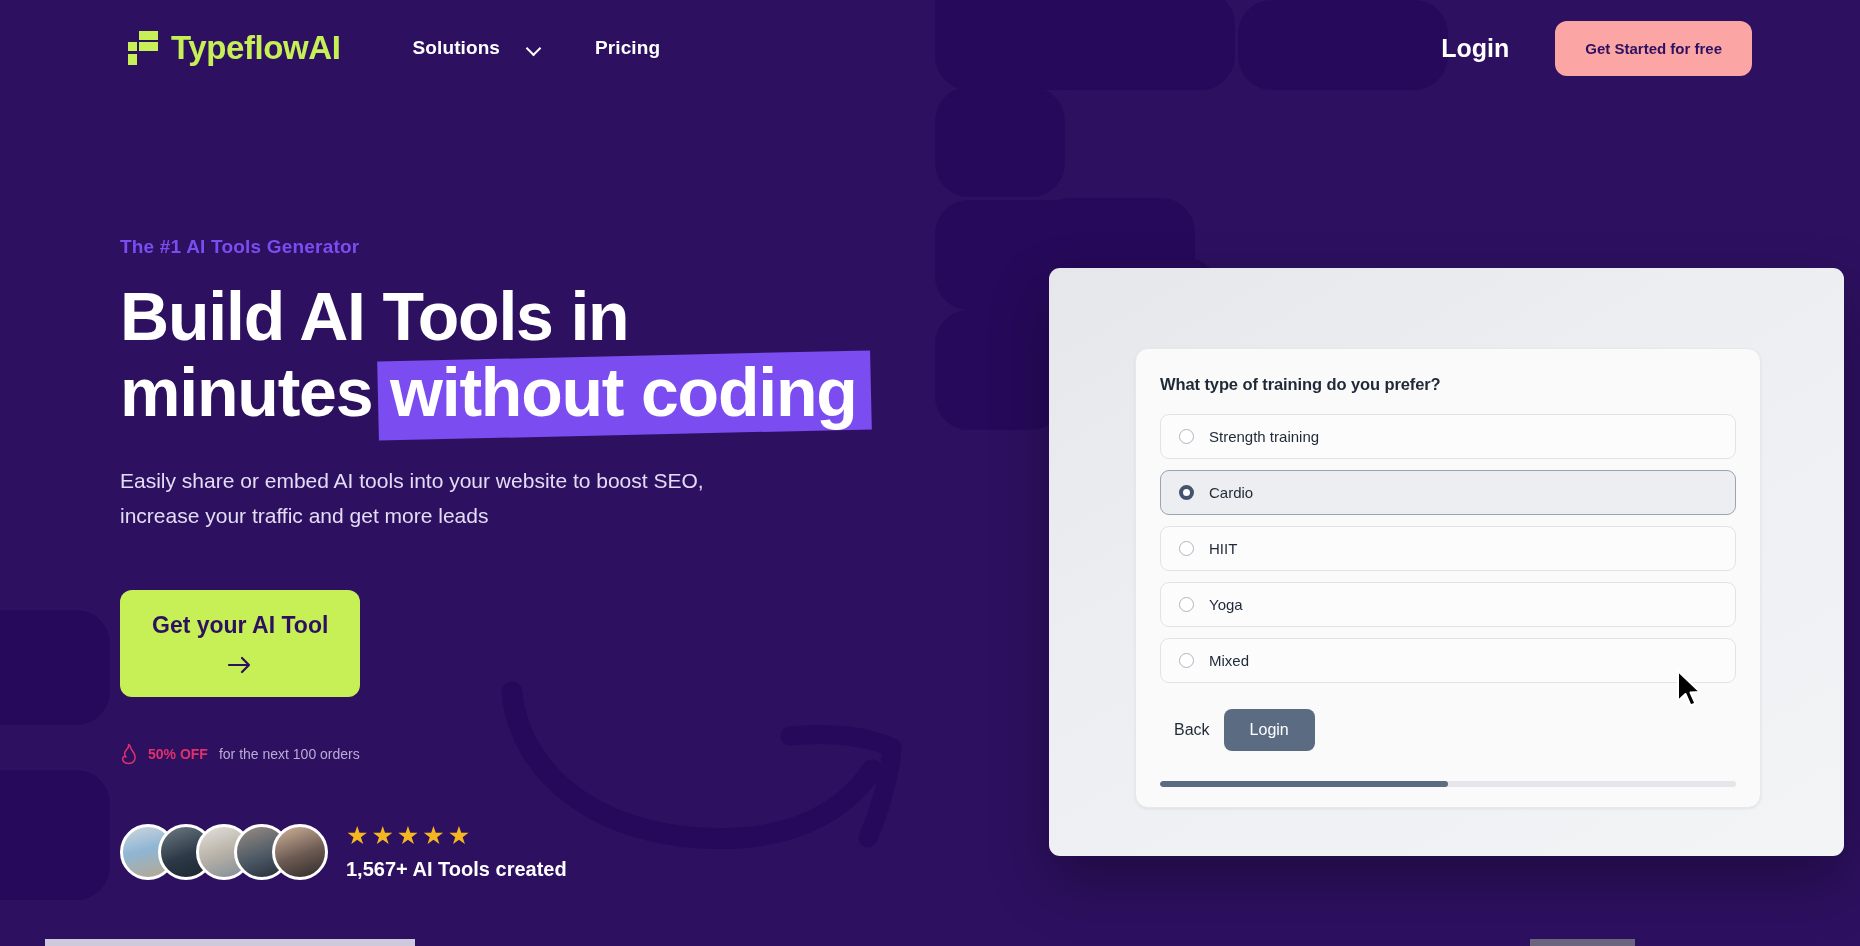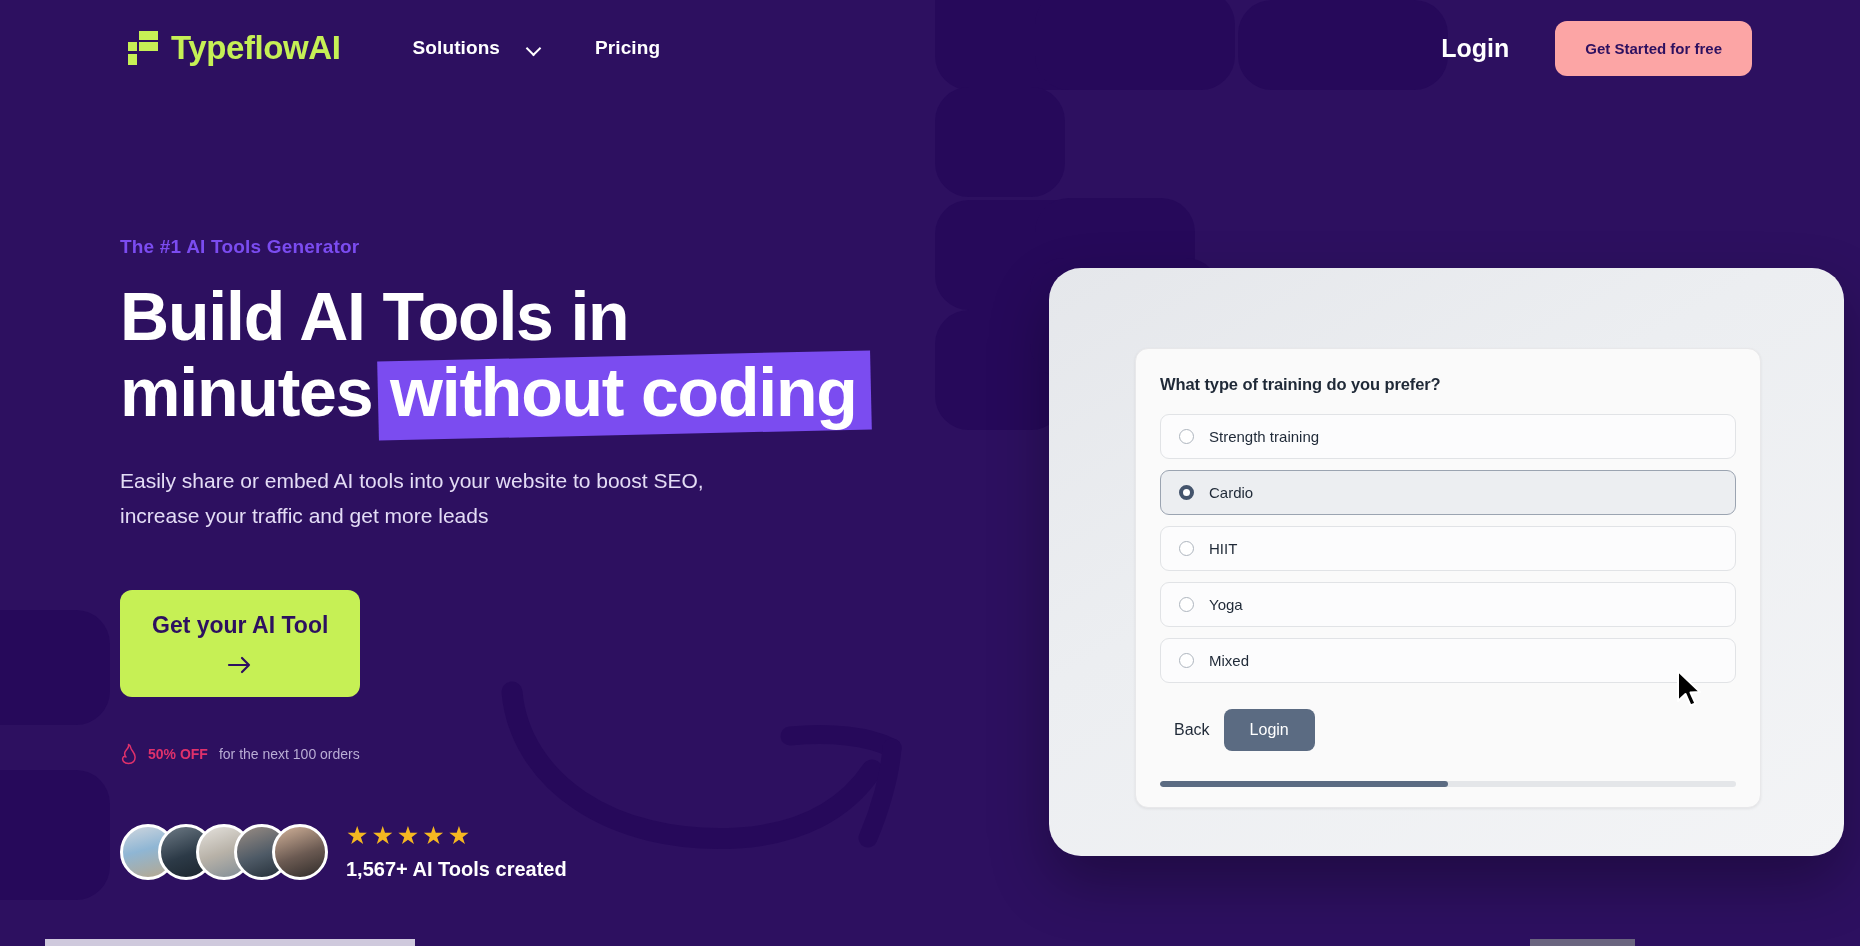--- a/index.html
+++ b/index.html
@@ -103,21 +103,21 @@
   .av:nth-child(5){ background:linear-gradient(160deg,#d3b39a 0%,#6b5a52 55%,#2e2a28 100%); }
   .proof-txt { margin-left:18px; }
   .stars { color:#f5b721; font-size:25px; letter-spacing:3px; line-height:1; }
   .count { color:#fff; font-size:20px; font-weight:700; margin-top:10px; }
 
   
   .widget-shell {
     position:absolute; z-index:6;
     left:1049px; top:268px; width:795px; height:588px;
     background:linear-gradient(150deg,#e5e7eb 0%,#eceef1 40%,#f3f4f6 100%);
-    border-radius:32px;
+    border-radius:11px;
     box-shadow:0 26px 60px rgba(0,0,0,0.30);
   }
   .survey-card {
     position:absolute; left:86px; top:80px; width:626px;
     background:#fafafa; border-radius:13px;
     border:1px solid #e8e8ea;
     box-shadow:0 1px 3px rgba(0,0,0,0.07);
     padding:26px 24px 20px 24px;
   }
   .q-title {

